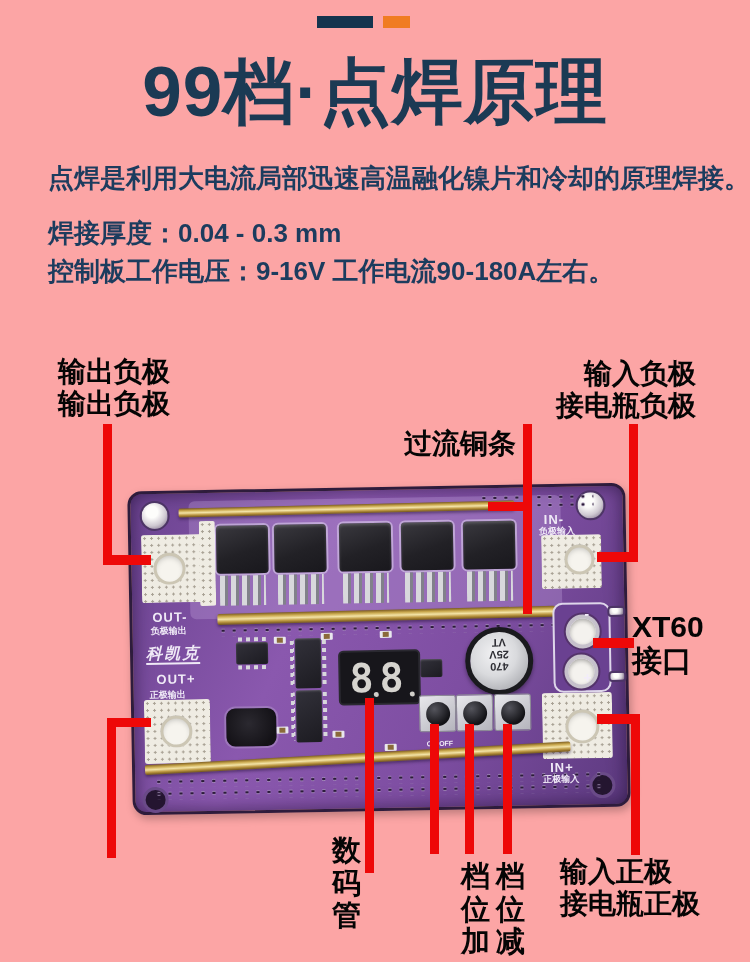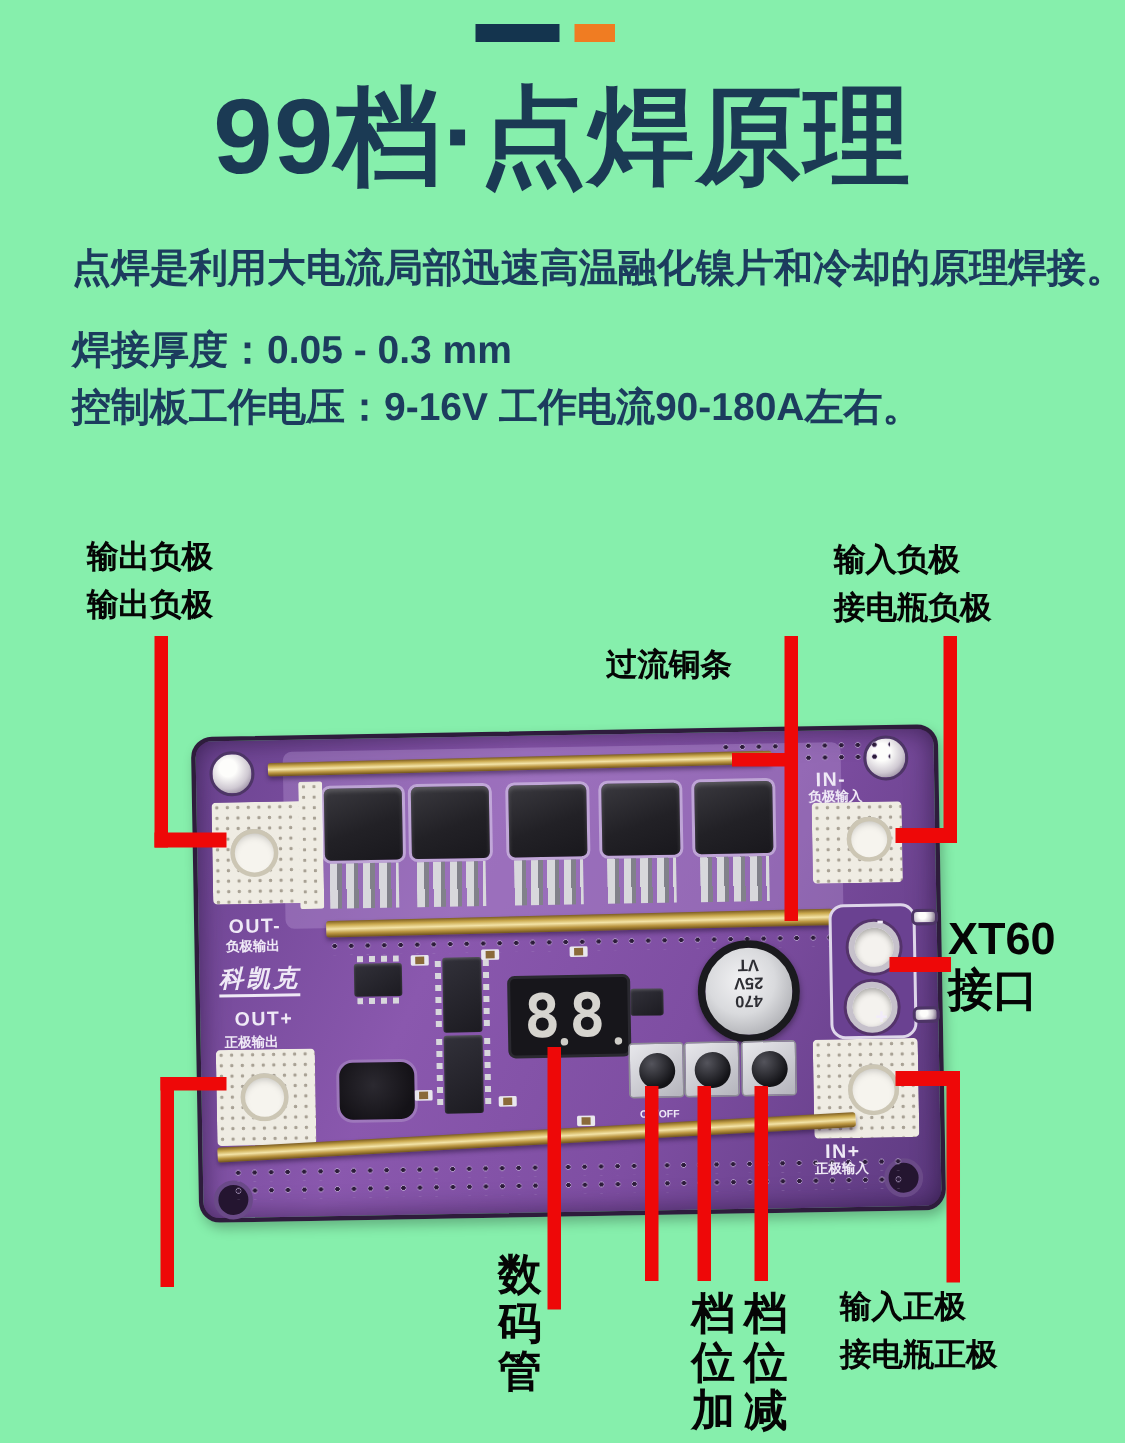--- a/index.html
+++ b/index.html
@@ -1,32 +1,32 @@
 <!DOCTYPE html>
 <html><head>
 <meta charset="utf-8">
 <style>
   html,body{margin:0;padding:0;background:#fff;}
-  .page{position:relative;width:750px;height:962px;background:#86efac;overflow:hidden;
+  .page{position:relative;width:750px;height:962px;background:#fca5a5;overflow:hidden;
         font-family:"Liberation Sans","DejaVu Sans",sans-serif;}
 
   
   .deco-bar{position:absolute;top:16px;height:12px;}
   .deco-navy{left:317px;width:56px;background:#14344e;}
   .deco-orange{left:383px;width:27px;background:#f07c22;}
   .main-title{position:absolute;left:0;right:0;top:52px;text-align:center;
               font-size:71px;line-height:80px;font-weight:900;color:#1b3a54;letter-spacing:1px;}
 
   .desc{position:absolute;left:48px;color:#1c3c5e;font-weight:700;font-size:26px;white-space:nowrap;}
   .desc1{top:161px;}
   .desc2{top:216px;}
   .desc3{top:254px;}
 
   
-  .clabel{position:absolute;color:#050505;font-weight:900;font-size:21px;line-height:32px;white-space:nowrap;}
+  .clabel{position:absolute;color:#050505;font-weight:900;font-size:28px;line-height:32px;white-space:nowrap;}
   .clabel-xt{font-size:30px;line-height:34px;}
   .vlabel{position:absolute;color:#050505;font-weight:900;font-size:29px;line-height:32.5px;
           width:32px;word-break:break-all;white-space:normal;}
 
   
   .redline{position:absolute;background:#ee0808;z-index:30;}
 
   
   .board{position:absolute;left:130px;top:487px;width:492px;height:318px;
          transform:rotate(-1deg);border-radius:14px;
@@ -108,28 +108,28 @@
 </head>
 <body>
 
 <div class="page">
 
   <div class="deco-bar deco-navy"></div>
   <div class="deco-bar deco-orange"></div>
   <div class="main-title">99档·点焊原理</div>
 
   <div class="desc desc1">点焊是利用大电流局部迅速高温融化镍片和冷却的原理焊接。</div>
-  <div class="desc desc2">焊接厚度：0.05 - 0.3 mm</div>
+  <div class="desc desc2">焊接厚度：0.04 - 0.3 mm</div>
   <div class="desc desc3">控制板工作电压：9-16V  工作电流90-180A左右。</div>
 
   <div class="clabel" style="left:58px;top:356px;">
     <div>输出负极</div>
     <div>输出负极</div>
   </div>
-  <div class="clabel" style="left:556px;top:358px;">
+  <div class="clabel" style="left:556px;top:358px;text-align:right;">
     <div>输入负极</div>
     <div>接电瓶负极</div>
   </div>
   <div class="clabel" style="left:404px;top:428px;">过流铜条</div>
   <div class="clabel clabel-xt" style="left:632px;top:610px;">
     <div>XT60</div>
     <div>接口</div>
   </div>
   <div class="clabel" style="left:560px;top:856px;">
     <div>输入正极</div>

